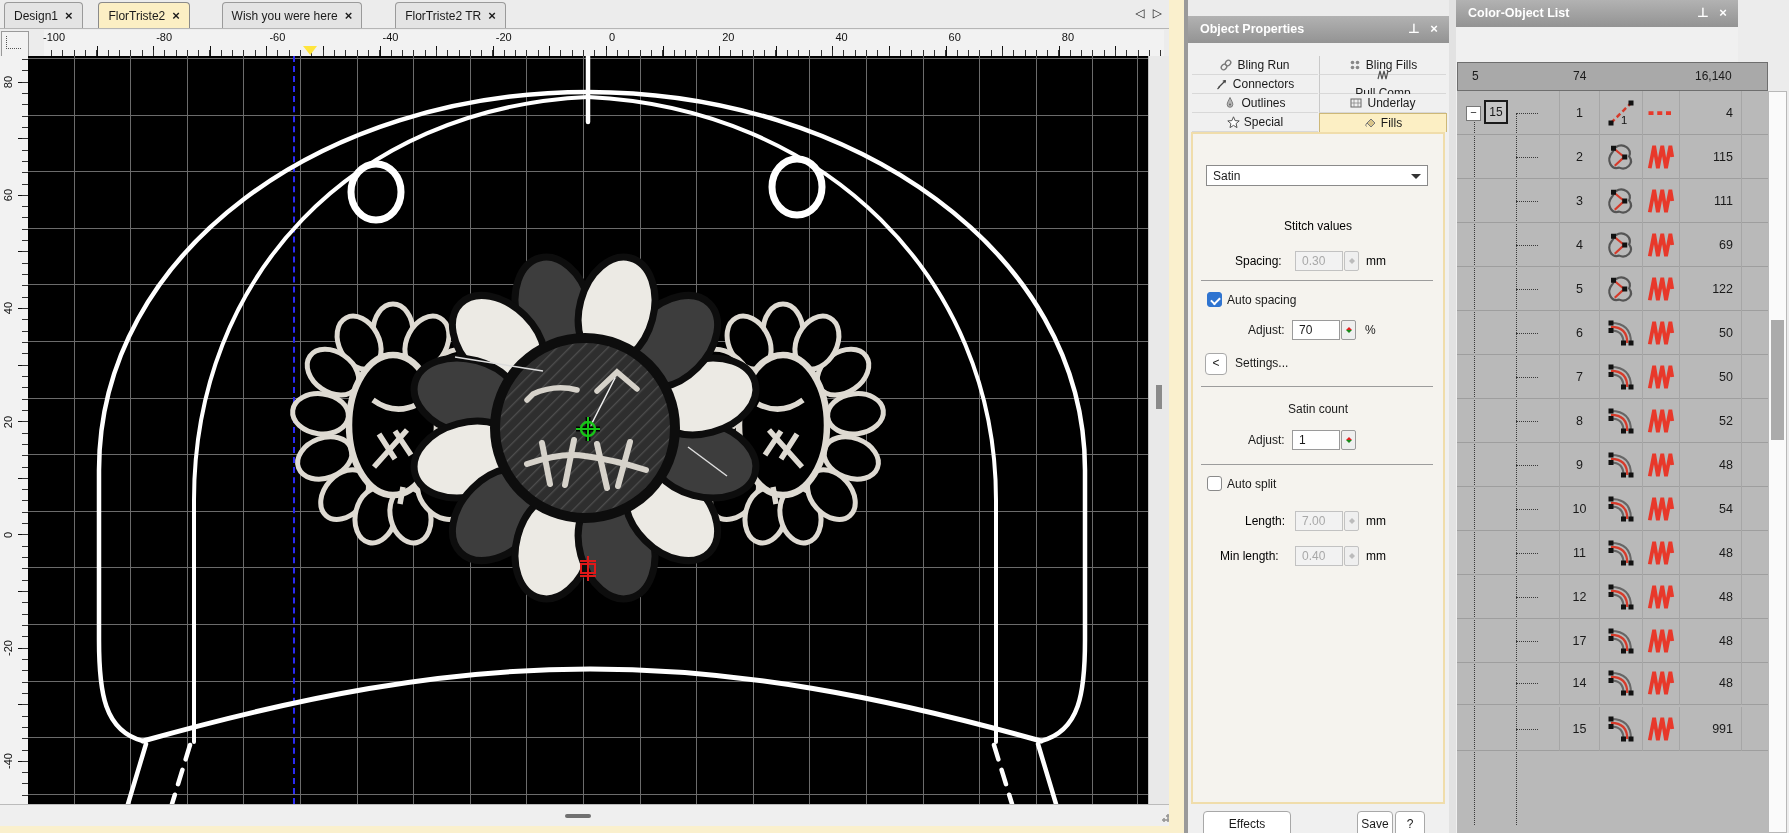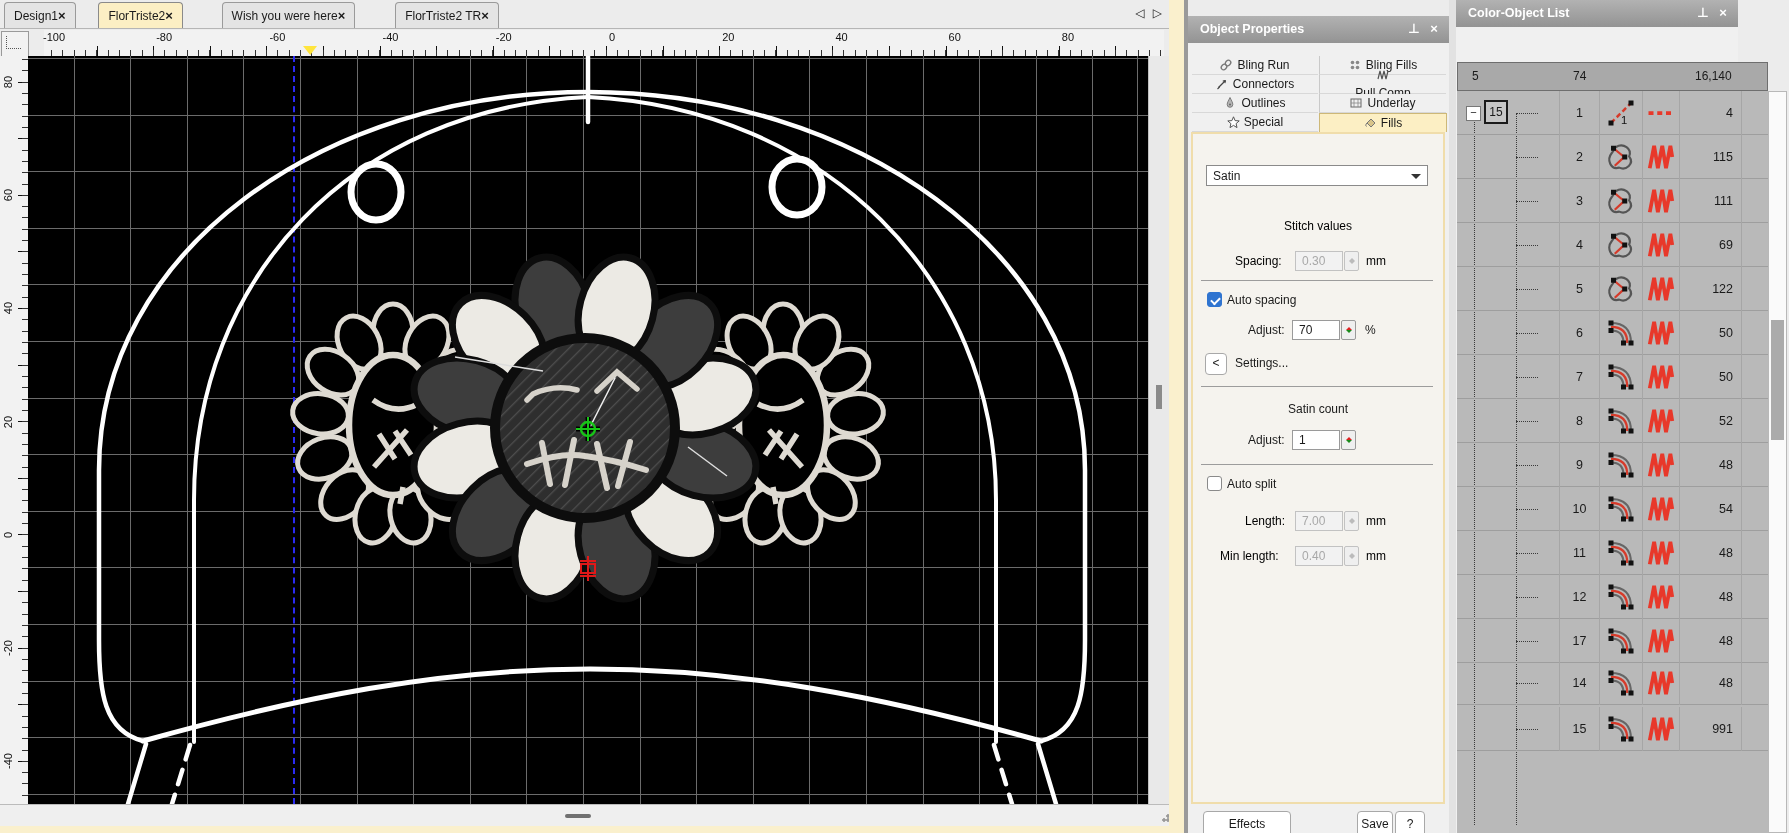--- a/index.html
+++ b/index.html
@@ -1,20 +1,20 @@
 <!DOCTYPE html>
 <html><head>
 <meta charset="utf-8">
 <style>
   html,body{margin:0;padding:0;background:#d8d8d8;}
   #app{position:relative;width:1789px;height:833px;background:#ececec;overflow:hidden;
        font-family:"Liberation Sans","DejaVu Sans",sans-serif;font-size:12px;color:#1a1a1a;}
   
   #tabbar{position:absolute;left:0;top:0;width:1170px;height:28px;background:#ececec;border-bottom:1px solid #b5b5b5;}
-  .tab{position:absolute;top:2px;height:25px;display:flex;align-items:center;padding:0 9px;
+  .tab{position:absolute;top:2px;height:25px;display:flex;align-items:center;gap:7px;padding:0 9px;
        border:1px solid #9a9a9a;border-bottom:none;border-radius:4px 4px 0 0;background:#e4e4e4;cursor:default;}
   .tab.active{background:#fcefc4;border-color:#8a8a8a;}
   .tab .x{font-weight:bold;font-size:13px;line-height:1;}
   .tabarrows{position:absolute;right:8px;top:6px;display:flex;gap:8px;font-size:12px;color:#222;}
   
   #corner{position:absolute;left:1px;top:31px;width:26px;height:24px;background:#f2f2f2;border:1px solid #9a9a9a;}
   #corner .ic{position:absolute;left:4px;top:4px;width:14px;height:12px;border:1px dotted #555;border-top:none;border-right:none;}
   #rulertop{position:absolute;left:28px;top:30px;width:1120px;height:26px;background:#f2f2f2;border-bottom:1px solid #888;
     background-image:
       repeating-linear-gradient(90deg,#333 0 1px,transparent 1px 11.32px),

